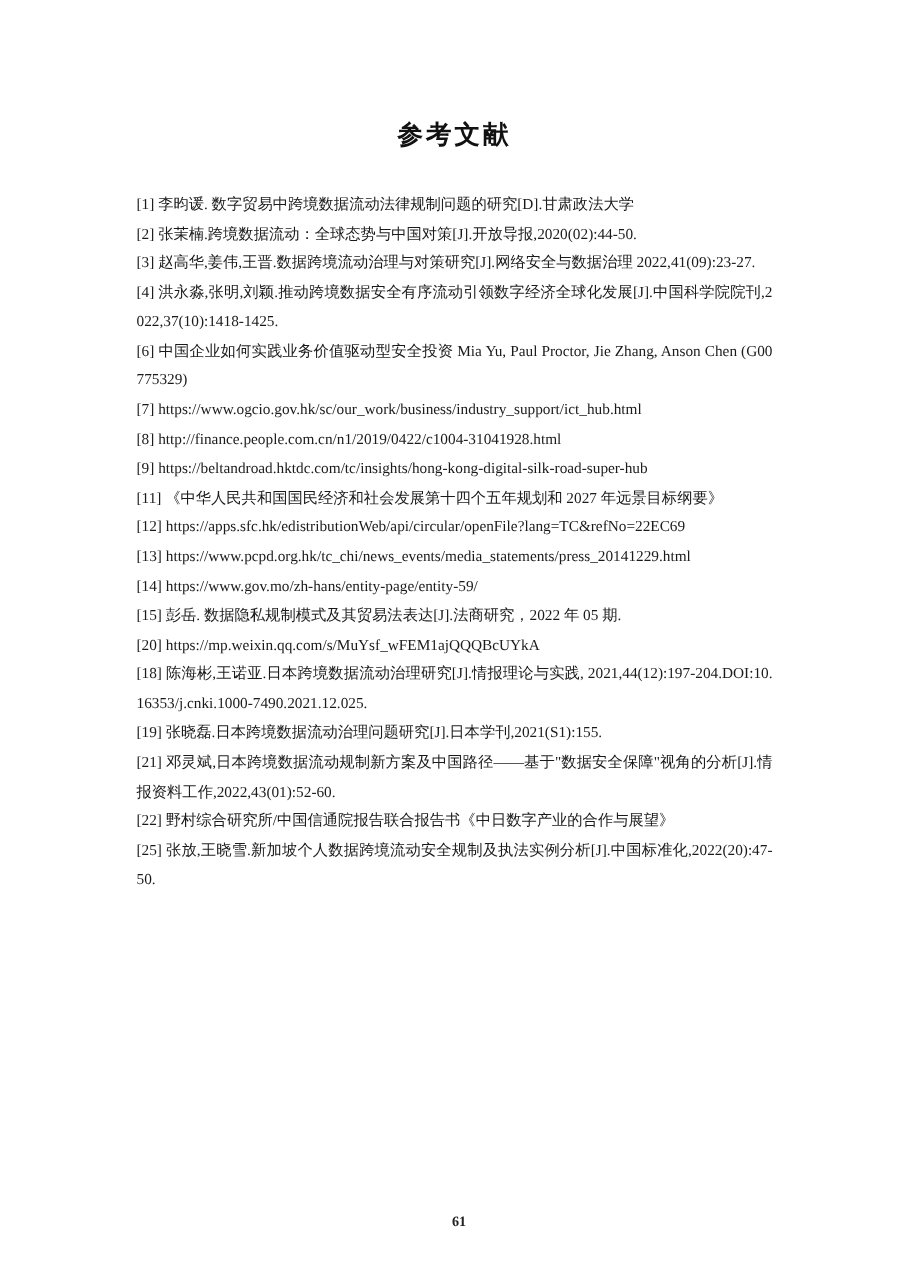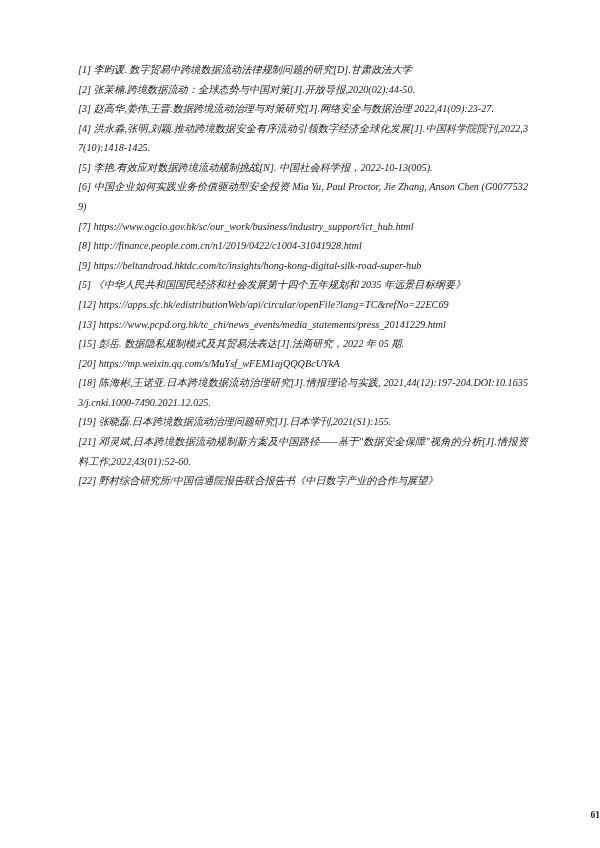--- a/index.html
+++ b/index.html
@@ -32,69 +32,70 @@
   .doc-title {
     text-align: center;
     font-size: 17px;
     font-weight: bold;
     letter-spacing: 2px;
     color: #111;
     margin: 18px 0 26px 0;
     font-family: "Liberation Serif", "DejaVu Serif", serif;
   }
   .ref-list {
-    margin: 0;
+    margin: 13px;
     padding: 0;
     list-style: none;
-    font-style: italic;
   }
   .ref-item {
     font-size: 10.2px;
     line-height: 1.92;
     color: #1a1a1a;
     text-align: justify;
     margin-bottom: 0px;
     word-break: break-all;
     font-family: "Liberation Serif", "DejaVu Serif", serif;
   }
   .ref-item.latin {
     font-family: "Liberation Serif", "DejaVu Serif", serif;
   }
   .page-number {
     position: absolute;
     bottom: 28px;
     left: 12px;
     right: 0;
-    text-align: right;
+    text-align: center;
     font-size: 9.5px;
     color: #222;
     font-family: "Liberation Serif", "DejaVu Serif", serif;
     font-weight: bold;
   }
 </style>
 </head>
 <body>
 
 <div class="page">
   <div class="page-inner">
+    <div class="doc-title">参考文献</div>
     <div class="ref-list">
       <div class="ref-item">[1]  李昀谖. 数字贸易中跨境数据流动法律规制问题的研究[D].甘肃政法大学</div>
       <div class="ref-item">[2]  张茉楠.跨境数据流动：全球态势与中国对策[J].开放导报,2020(02):44-50.</div>
       <div class="ref-item">[3]  赵高华,姜伟,王晋.数据跨境流动治理与对策研究[J].网络安全与数据治理 2022,41(09):23-27.</div>
       <div class="ref-item">[4]  洪永淼,张明,刘颖.推动跨境数据安全有序流动引领数字经济全球化发展[J].中国科学院院刊,2022,37(10):1418-1425.</div>
-      <div class="ref-item">[5]  李艳.有效应对数据跨境流动规制挑战[N]. 中国社会科学报，2022-10-13(005).</div>
       <div class="ref-item">[6]  中国企业如何实践业务价值驱动型安全投资 Mia Yu, Paul Proctor, Jie Zhang, Anson Chen (G00775329)</div>
       <div class="ref-item latin">[7]  https://www.ogcio.gov.hk/sc/our_work/business/industry_support/ict_hub.html</div>
       <div class="ref-item latin">[8]  http://finance.people.com.cn/n1/2019/0422/c1004-31041928.html</div>
       <div class="ref-item latin">[9]  https://beltandroad.hktdc.com/tc/insights/hong-kong-digital-silk-road-super-hub</div>
-      <div class="ref-item">[5]  《中华人民共和国国民经济和社会发展第十四个五年规划和 2035 年远景目标纲要》</div>
+      <div class="ref-item">[11]  《中华人民共和国国民经济和社会发展第十四个五年规划和 2027 年远景目标纲要》</div>
       <div class="ref-item latin">[12]  https://apps.sfc.hk/edistributionWeb/api/circular/openFile?lang=TC&amp;refNo=22EC69</div>
       <div class="ref-item latin">[13]  https://www.pcpd.org.hk/tc_chi/news_events/media_statements/press_20141229.html</div>
+      <div class="ref-item latin">[14]  https://www.gov.mo/zh-hans/entity-page/entity-59/</div>
       <div class="ref-item">[15]  彭岳. 数据隐私规制模式及其贸易法表达[J].法商研究，2022 年 05 期.</div>
       <div class="ref-item latin">[20]  https://mp.weixin.qq.com/s/MuYsf_wFEM1ajQQQBcUYkA</div>
       <div class="ref-item">[18]  陈海彬,王诺亚.日本跨境数据流动治理研究[J].情报理论与实践, 2021,44(12):197-204.DOI:10.16353/j.cnki.1000-7490.2021.12.025.</div>
       <div class="ref-item">[19]  张晓磊.日本跨境数据流动治理问题研究[J].日本学刊,2021(S1):155.</div>
       <div class="ref-item">[21]  邓灵斌,日本跨境数据流动规制新方案及中国路径——基于"数据安全保障"视角的分析[J].情报资料工作,2022,43(01):52-60.</div>
       <div class="ref-item">[22]  野村综合研究所/中国信通院报告联合报告书《中日数字产业的合作与展望》</div>
+      <div class="ref-item">[25]  张放,王晓雪.新加坡个人数据跨境流动安全规制及执法实例分析[J].中国标准化,2022(20):47-50.</div>
     </div>
   </div>
   <div class="page-number">61</div>
 </div>
 
 </body></html>

